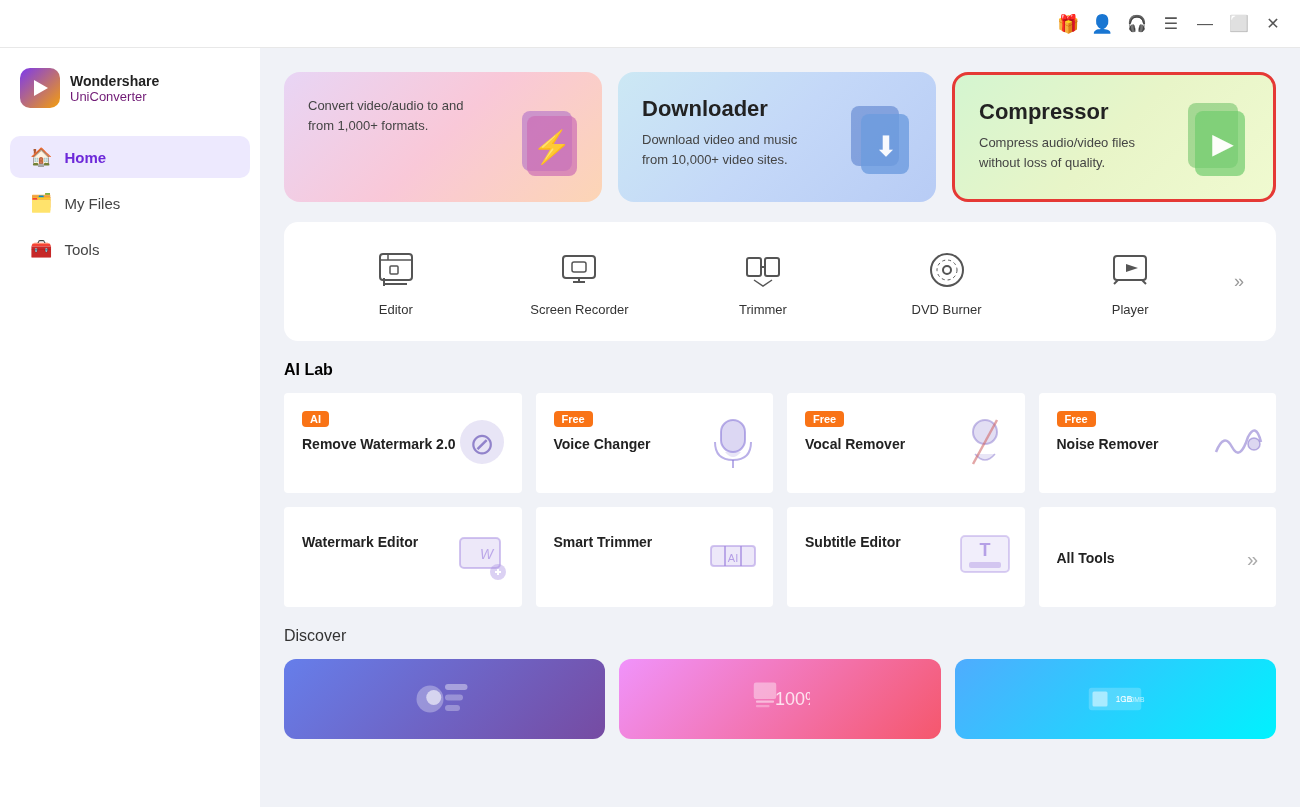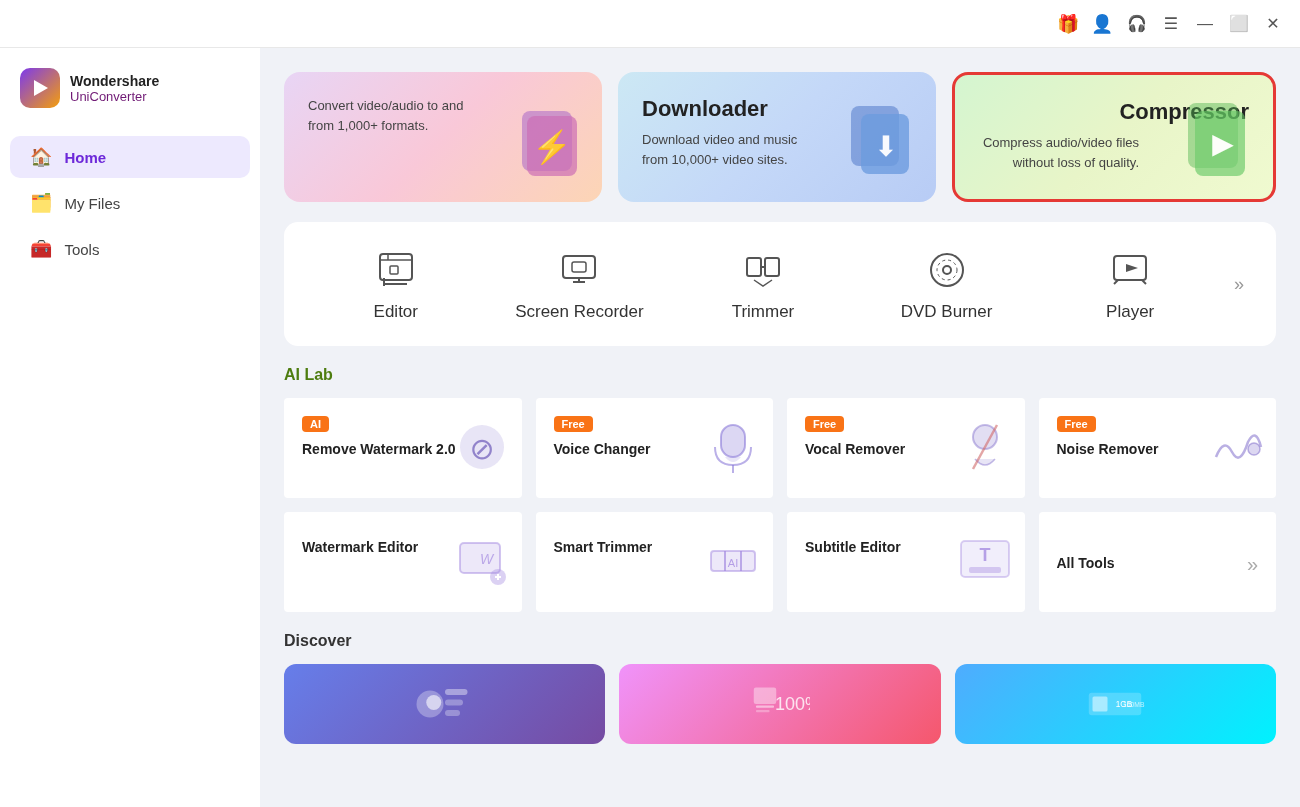--- a/index.html
+++ b/index.html
@@ -129,21 +129,20 @@
     }
     .hero-card.converter {
       background: linear-gradient(135deg, #e8d5f5, #f9c8d8, #fcd5b5);
     }
     .hero-card.downloader {
       background: linear-gradient(135deg, #cce8f4, #c4d8f8, #b8ccf5);
     }
     .hero-card.compressor {
       background: linear-gradient(135deg, #d4f5d0, #e8f5c8, #f0fad0);
       border: 3px solid #e53935;
-      text-align: right;
     }
     .hero-card-title {
       font-size: 22px;
       font-weight: 700;
       color: #222;
       margin-bottom: 8px;
     }
     .hero-card-desc {
       font-size: 13px;
       color: #444;
@@ -180,39 +179,39 @@
     }
     .tool-icon {
       width: 48px;
       height: 48px;
       display: flex;
       align-items: center;
       justify-content: center;
       font-size: 28px;
     }
     .tool-label {
-      font-size: 17px;
+      font-size: 13px;
       color: #333;
       text-align: center;
     }
     .tools-more {
       display: flex;
       align-items: center;
       justify-content: center;
       padding: 8px 12px;
       cursor: pointer;
       color: #999;
       font-size: 18px;
     }
 
     
     .section-title {
       font-size: 16px;
       font-weight: 600;
-      color: #4d7c0f;
+      color: #000000;
       margin-bottom: 14px;
     }
     .ai-grid {
       display: grid;
       grid-template-columns: repeat(4, 1fr);
       gap: 14px;
       margin-bottom: 20px;
     }
     .ai-card {
       background: #fff;
@@ -250,21 +249,21 @@
       position: absolute;
       right: 10px;
       bottom: 10px;
       font-size: 48px;
       opacity: 0.85;
     }
 
     
     .discover-title {
       font-size: 16px;
-      font-weight: 700;
+      font-weight: 400;
       color: #333;
       margin-bottom: 14px;
     }
     .discover-row {
       display: flex;
       gap: 14px;
     }
     .discover-card {
       flex: 1;
       height: 80px;

